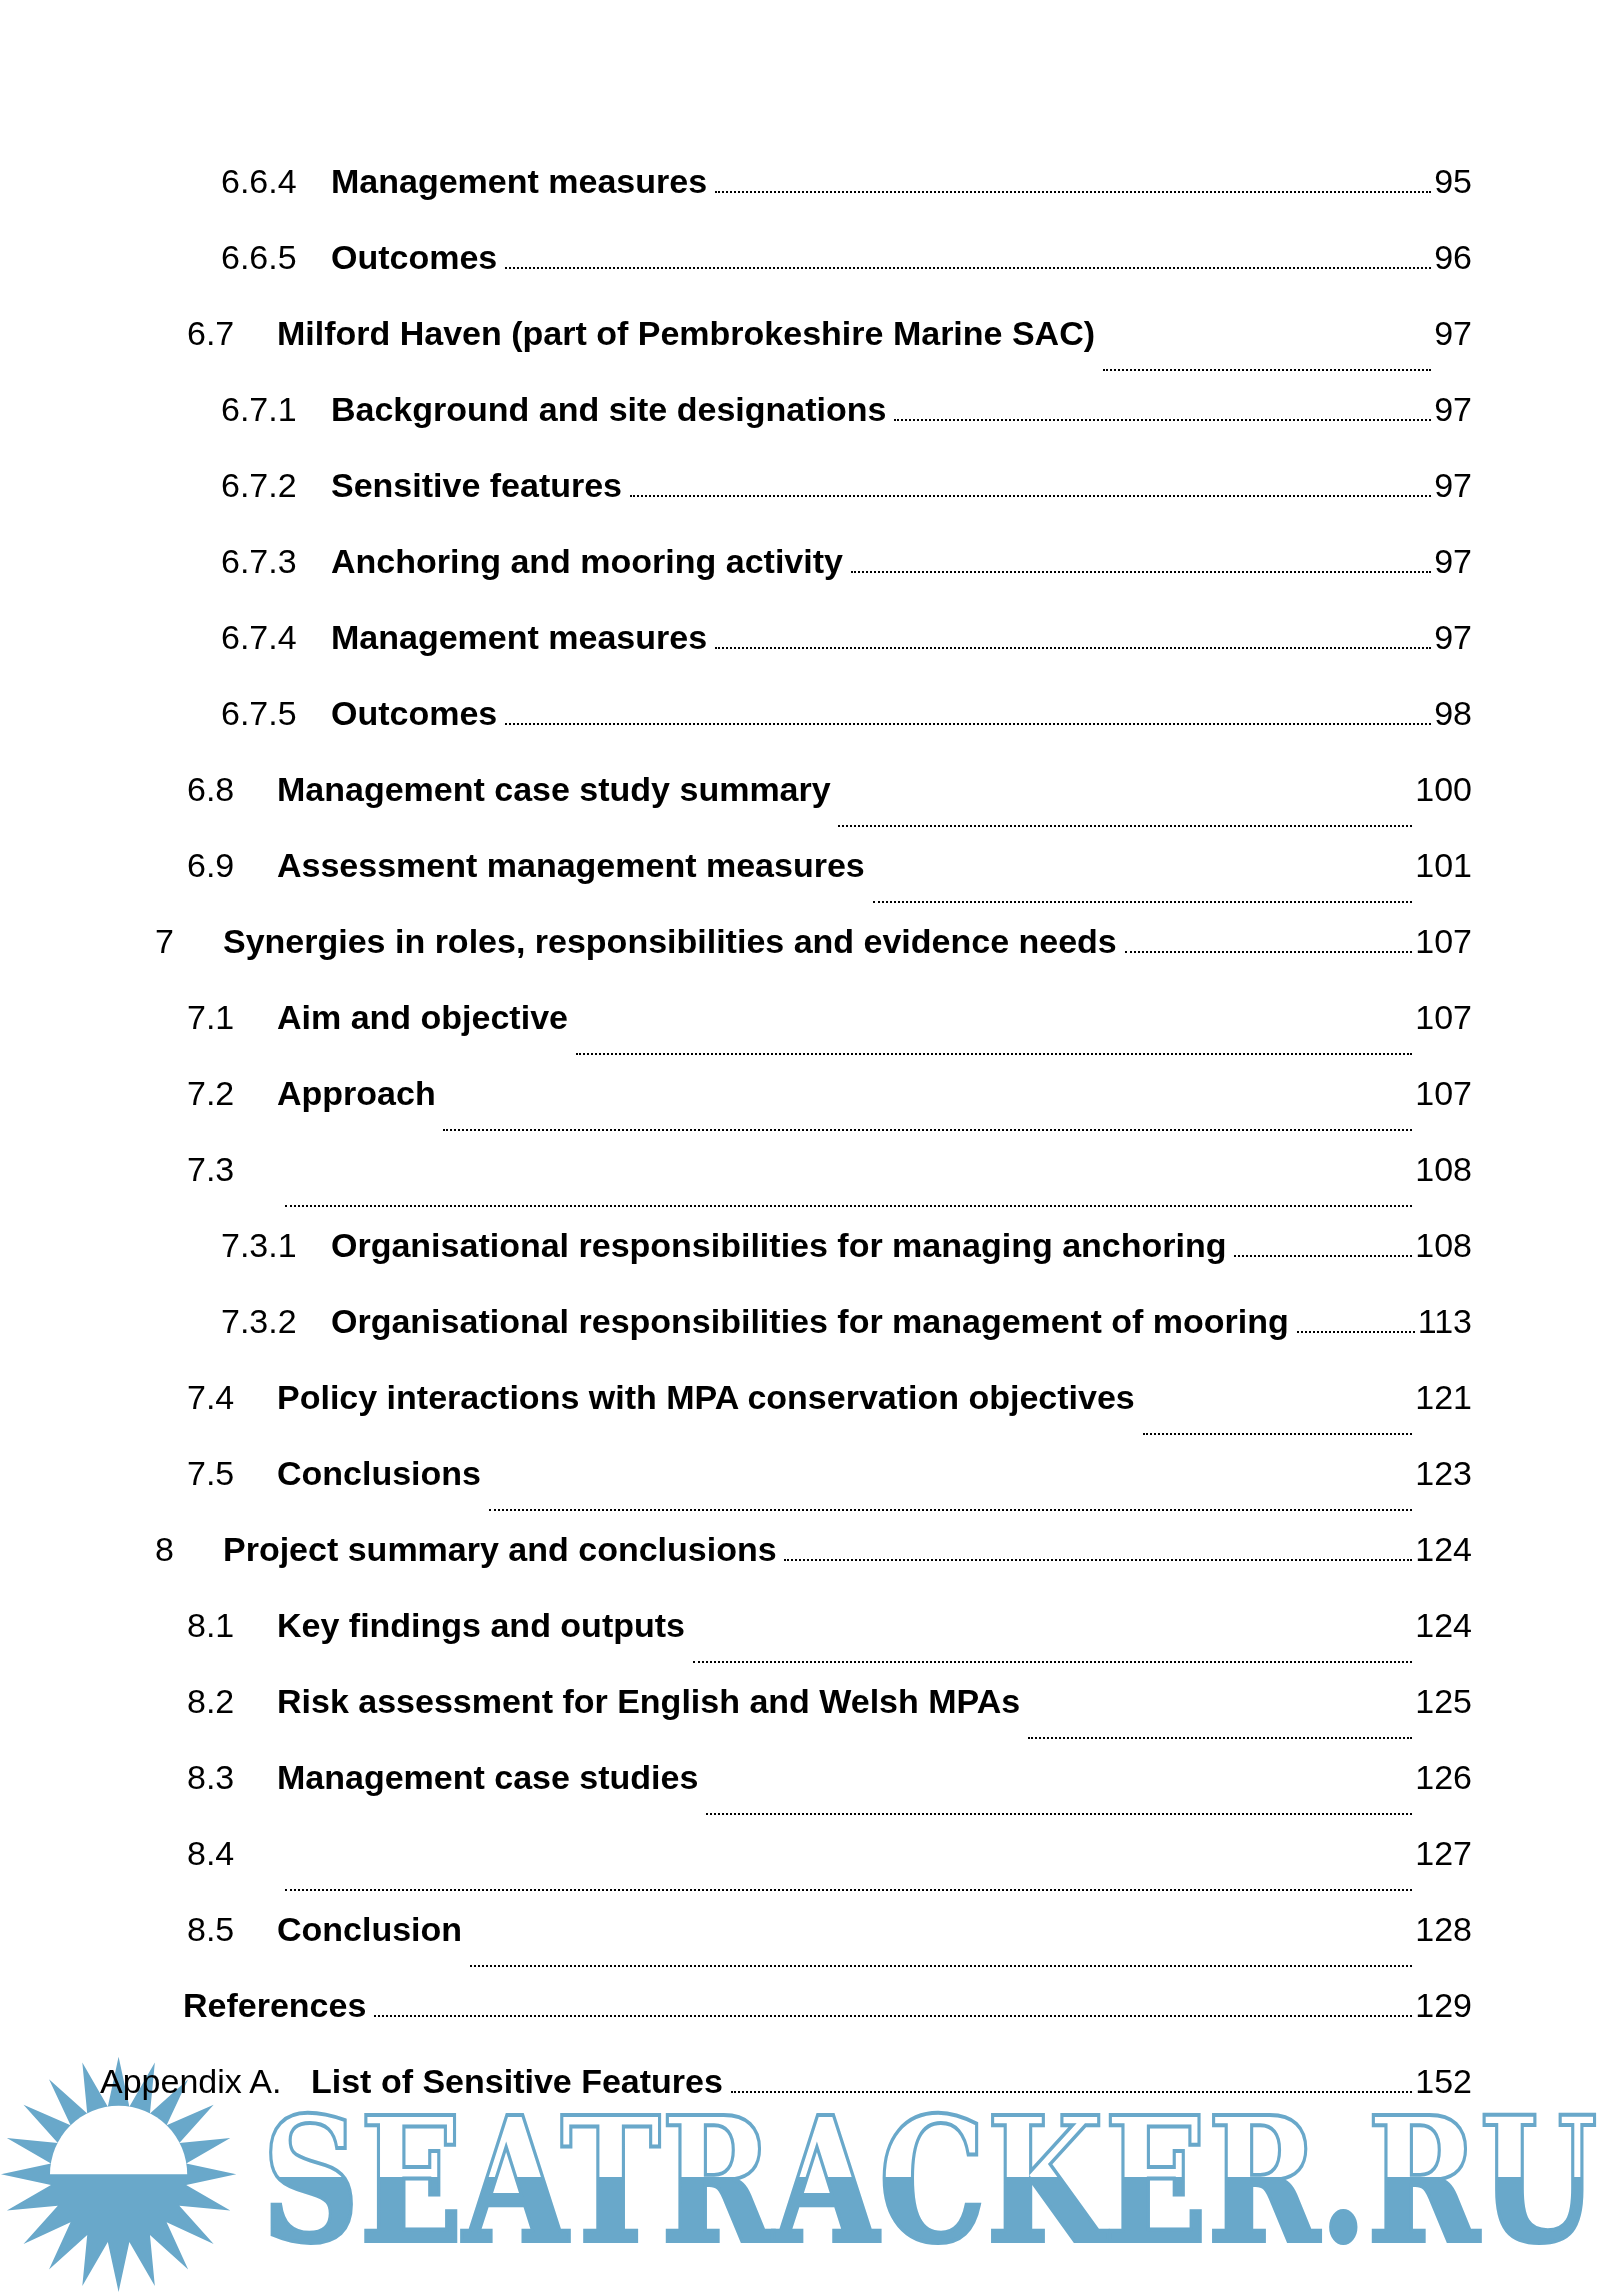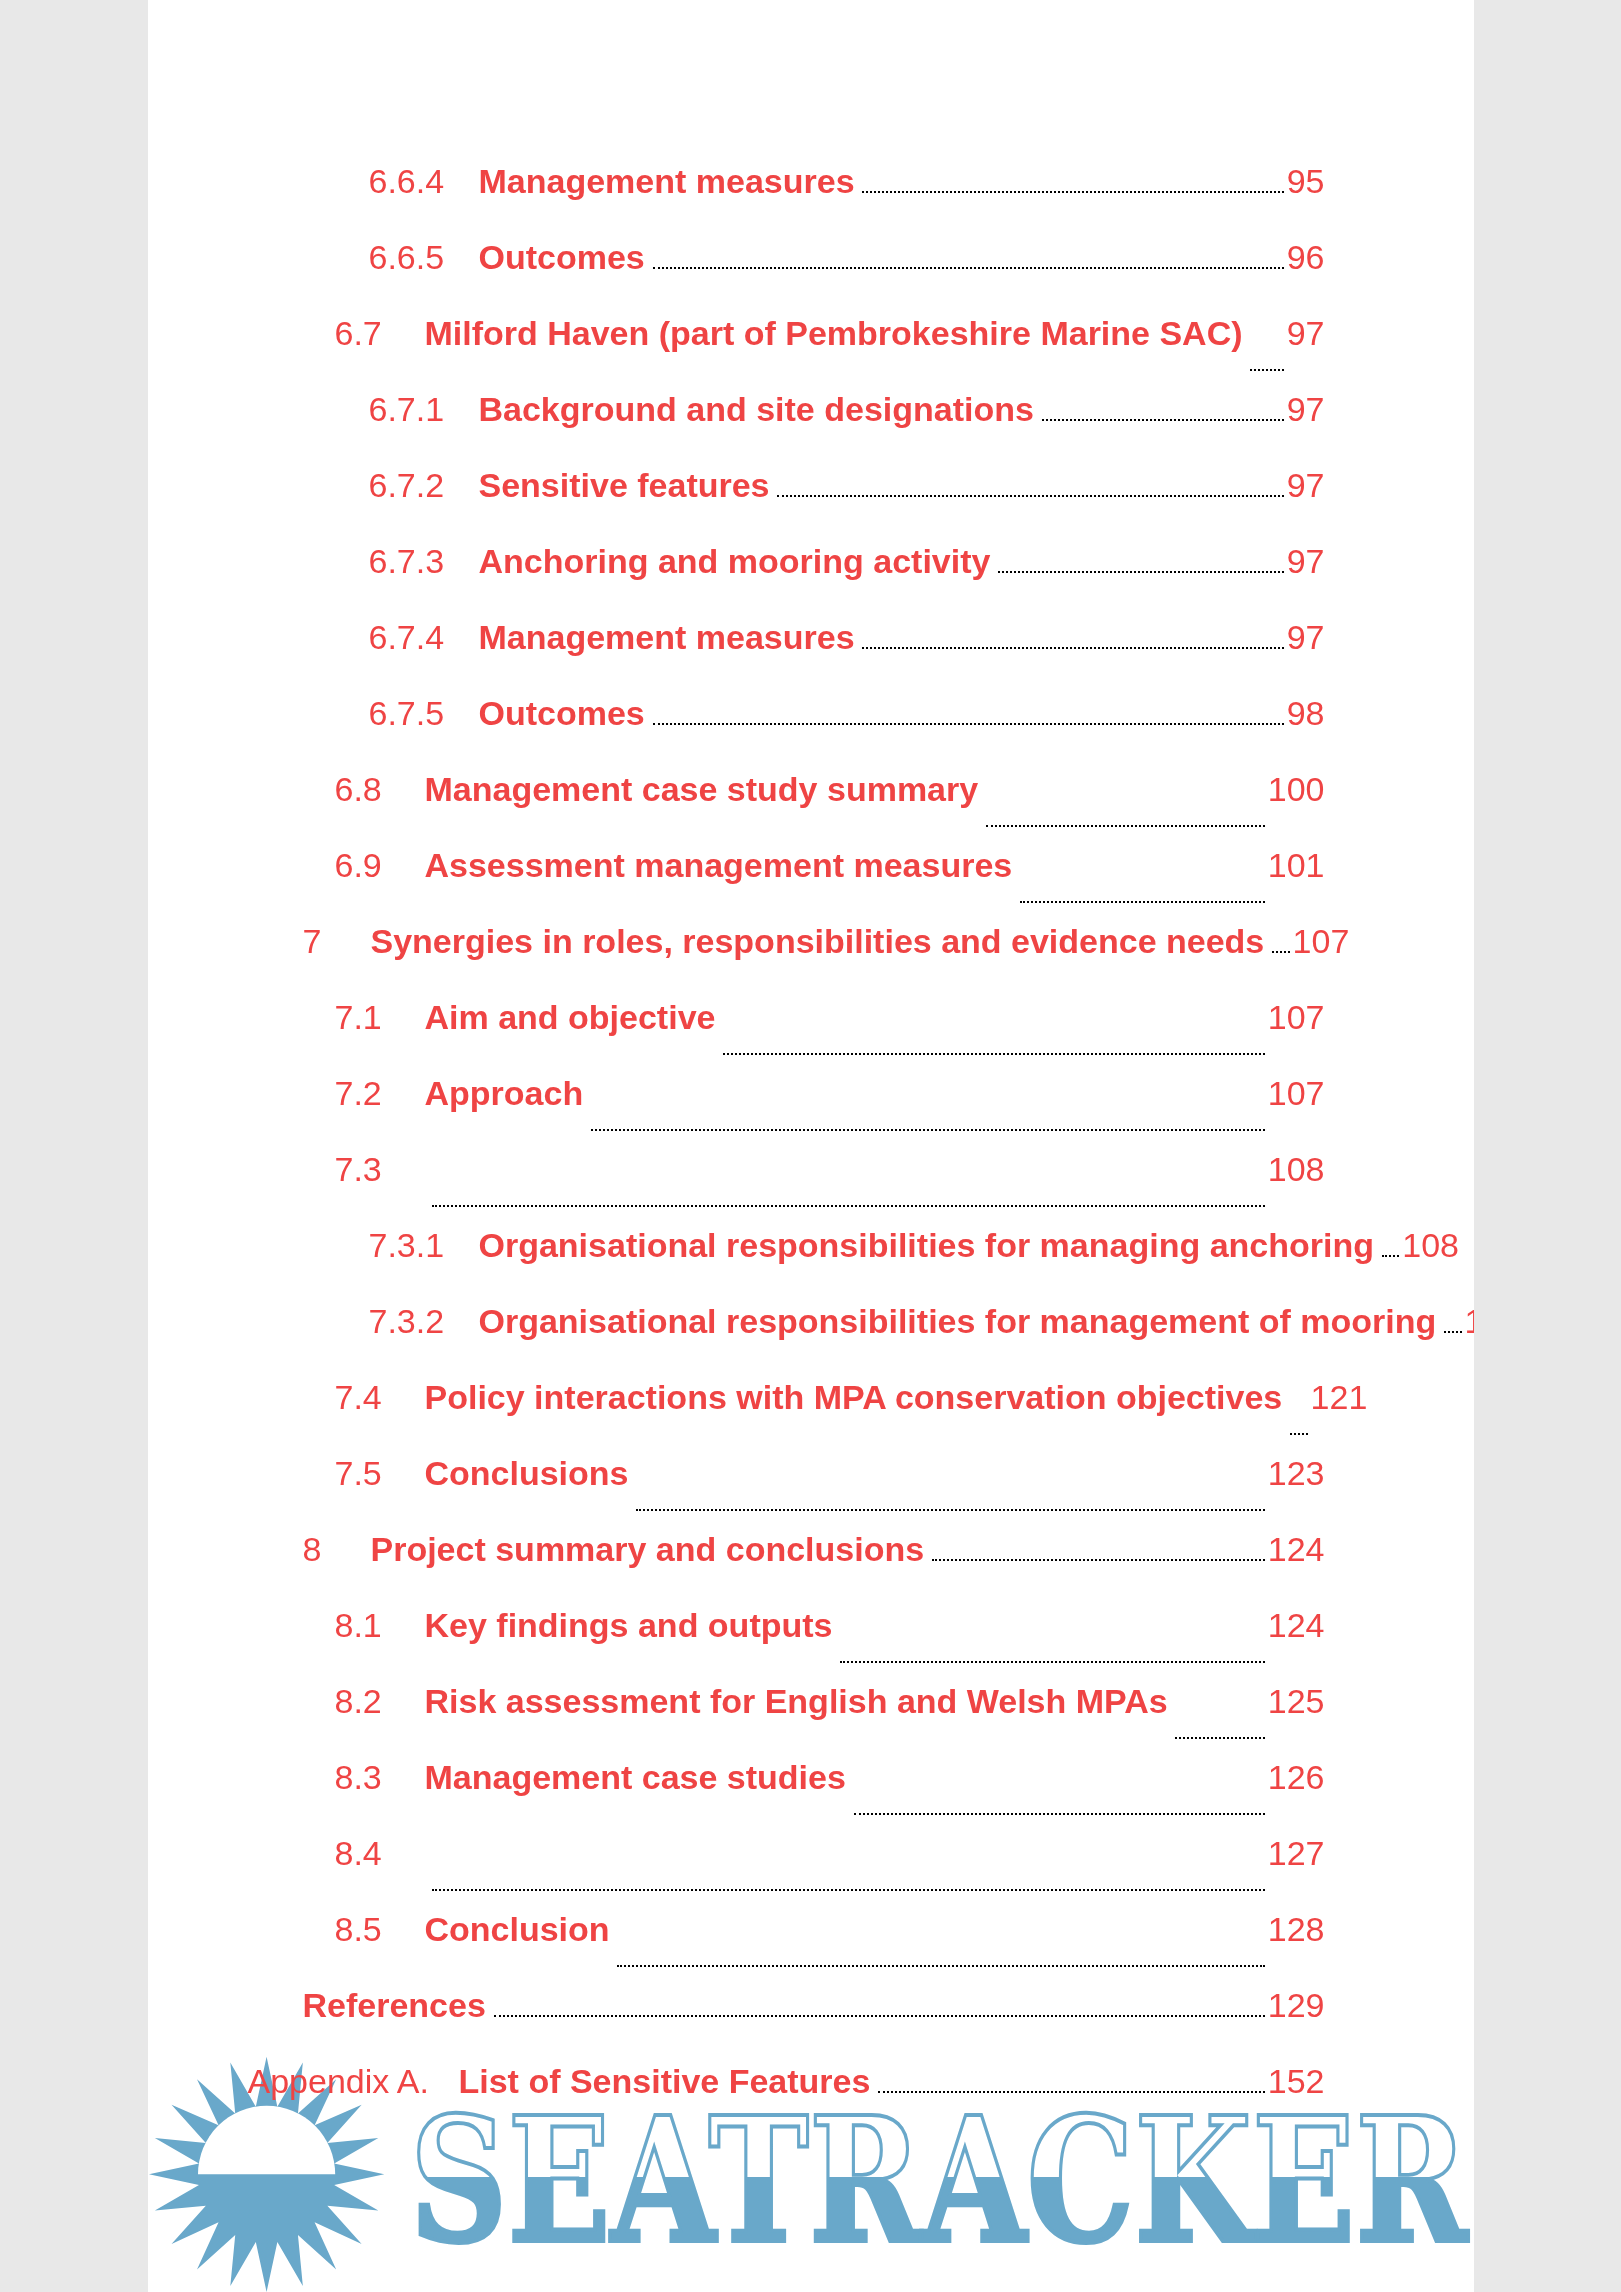--- a/index.html
+++ b/index.html
@@ -1,24 +1,24 @@
 <!DOCTYPE html>
 <html><head>
 <meta charset="utf-8">
 <style>
   html,body{margin:0;padding:0;background:#e8e8e8;}
   .page{
     position:relative;
-    width:1326px;height:2293px;
+    width:1621px;height:2293px;
     margin:0 auto;
     background:#ffffff;
     overflow:hidden;
     font-family:"Liberation Sans","DejaVu Sans",sans-serif;
     font-size:34px;
-    color:#ef4444;
+    color:#000000;
   }
   
   .toc{
     position:absolute;
     top:143px;left:0;right:0;
     z-index:2;
   }
   .toc-row{
     display:flex;
     align-items:baseline;
@@ -34,21 +34,21 @@
     min-width:17.6px;
     height:0;
     border-bottom:2.9px dotted #000;
     margin:0 2.9px 0 7.8px;
   }
   .toc-page{flex:0 0 auto;}
   
   .l1{padding-left:155px;}  .l1 .toc-num{width:68px;}
   .l2{padding-left:187px;align-items:flex-end;}  .l2 .toc-num{width:90px;}
   .l3{padding-left:221px;}  .l3 .toc-num{width:110px;}
-  .l0{padding-left:155px;}
+  .l0{padding-left:155px;margin-left:28px;}
   .lax{padding-left:100px;justify-content:center;} .lax .toc-num{width:211px;}
   
   .watermark{
     position:absolute;
     left:0;top:2039px;
     width:1621px;height:254px;
     z-index:1;
   }
   .wm-text{
     font-family:"DejaVu Serif","Liberation Serif",serif;

